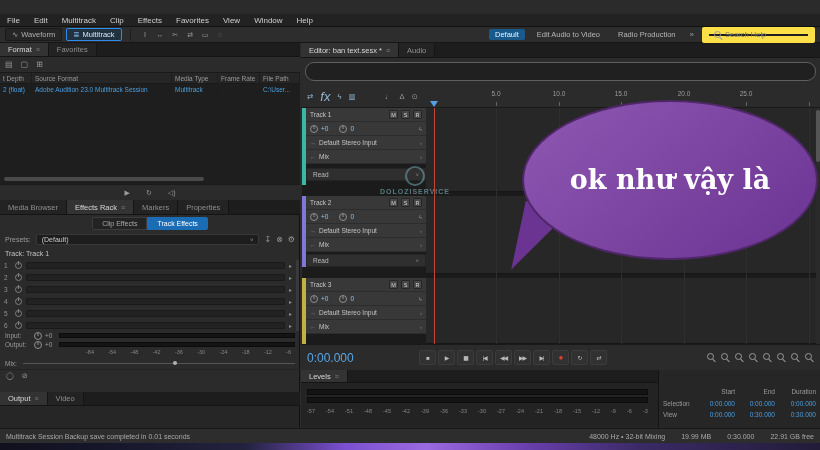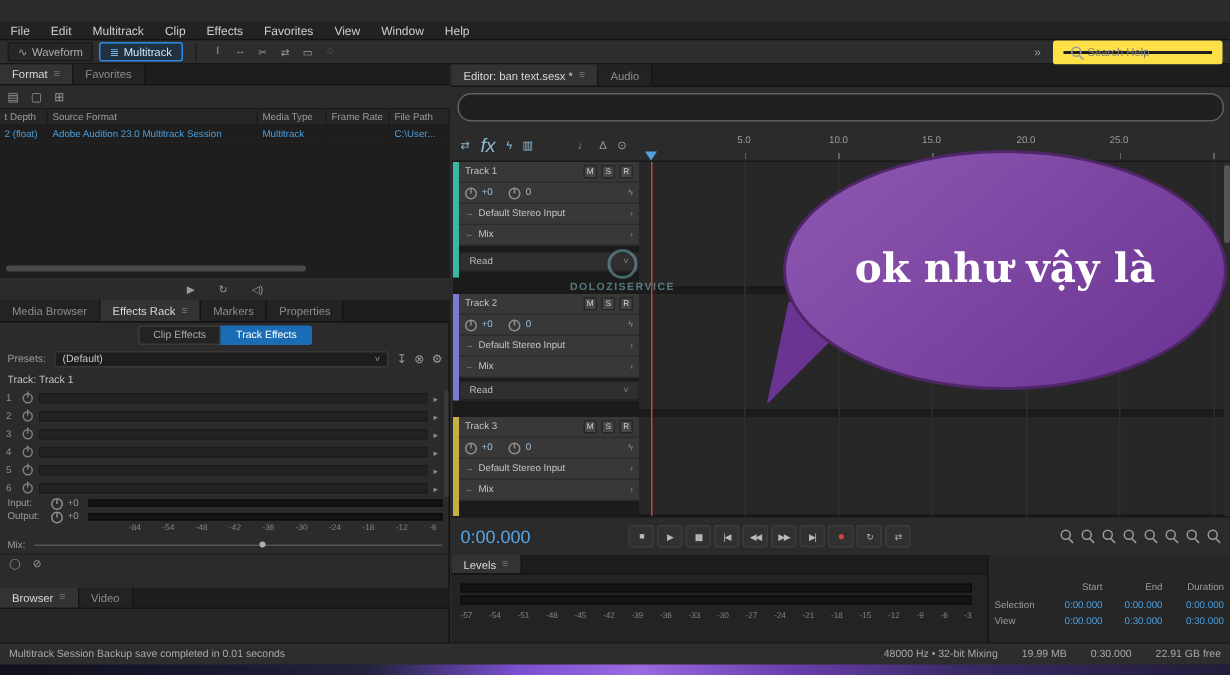--- a/index.html
+++ b/index.html
@@ -105,20 +105,25 @@
     <div style="width:1px;height:12px;background:#1e1e1e;margin:0 4px"></div>
     <div class="flex" style="gap:2px">
         <span class="tool-btn">I</span>
         <span class="tool-btn">↔</span>
         <span class="tool-btn">✂</span>
         <span class="tool-btn">⇄</span>
         <span class="tool-btn">▭</span>
         <span class="tool-btn">◌</span>
       </div>
     <div class="spacer"></div>
+    <div class="flex" style="gap:6px">
+        <div class="workspace">Default</div>
+        <div class="workspace">Edit Audio to Video</div>
+        <div class="workspace">Radio Production</div>
+      </div>
     <span class="icon" style="font-size:8px;margin:0 4px">»</span>
     <div class="flex" style="gap:4px;background:#1f1f1f;border:7px solid #fde047;border-radius:2px;padding:1px 5px;height:12px">
       <span class="mag"></span>
       <input placeholder="Search Help" style="">
     </div>
   </div>
 
   <div class="abs" id="files-panel" style="left:0;top:43px;width:300px;height:157px;background:#2b2b2b;border-right:1px solid #121212">
     <div class="tabbar abs" style="left:0;top:0;width:300px;height:14px">
       <div class="tab active">
@@ -262,21 +267,21 @@
     </div>
     <div class="abs flex" style="left:0;top:169px;width:300px;height:13px;padding:0 6px;gap:8px;border-top:1px solid #222">
       <span class="icon" style="font-size:7px">◯</span>
       <span class="icon" style="font-size:7px">⊘</span>
     </div>
   </div>
 
   <div class="abs" id="history-panel" style="left:0;top:392px;width:300px;height:36px;background:#262626;border-right:1px solid #121212">
     <div class="tabbar abs" style="left:0;top:0;width:300px;height:14px">
       <div class="tab active">
-        <span>Browser</span>
+        <span>Output</span>
         <span class="panel-menu">≡</span>
       </div>
       <div class="tab">
           <span>Video</span>
         </div>
     </div>
   </div>
 
   <div class="tabbar abs" style="left:301px;top:43px;width:519px;height:15px">
     <div class="tab active">

